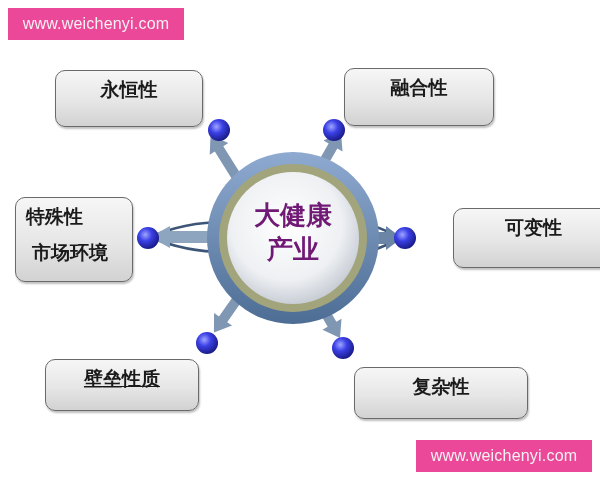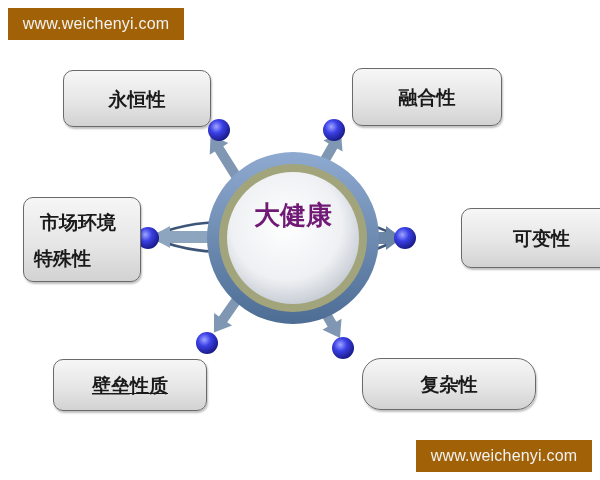--- a/index.html
+++ b/index.html
@@ -1,18 +1,18 @@
 <!DOCTYPE html>
 <html><head>
 <meta charset="utf-8">
 <style>
   html,body{margin:0;padding:0;}
   body{width:600px;height:480px;background:#ffffff;position:relative;overflow:hidden;font-family:"DejaVu Sans","Liberation Sans",sans-serif;}
-  .wm{position:absolute;background:#a16207;color:#f2f2f2;font-family:"Liberation Sans",sans-serif;font-size:16px;display:flex;align-items:center;justify-content:center;letter-spacing:0.2px;}
-  .box{position:absolute;border:1px solid #6a6a6a;border-radius:10px;background:linear-gradient(#f6f6f6 0%,#e6e6e6 55%,#d2d2d2 100%);box-shadow:1px 2px 2px rgba(0,0,0,0.25);display:flex;flex-direction:column;align-items:center;justify-content:center;color:#1a1a1a;font-size:19px;font-weight:bold;margin-left:8px;}
+  .wm{position:absolute;background:#ec4899;color:#f2f2f2;font-family:"Liberation Sans",sans-serif;font-size:16px;display:flex;align-items:center;justify-content:center;letter-spacing:0.2px;}
+  .box{position:absolute;border:1px solid #6a6a6a;border-radius:10px;background:linear-gradient(#f6f6f6 0%,#e6e6e6 55%,#d2d2d2 100%);box-shadow:1px 2px 2px rgba(0,0,0,0.25);display:flex;flex-direction:column;align-items:center;justify-content:flex-start;color:#1a1a1a;font-size:19px;font-weight:bold;}
   .box.left{align-items:flex-start;padding-left:10px;box-sizing:border-box;}
   .box .line{line-height:36px;}
   svg.diagram{position:absolute;left:0;top:0;}
   .center-text{position:absolute;left:220px;top:198px;width:146px;text-align:center;color:#701a75;font-weight:bold;font-size:26px;line-height:34px;}
 </style>
 </head>
 <body>
 
 <div class="wm" style="left:8px;top:8px;width:176px;height:32px;">www.weichenyi.com</div>
 <div class="wm" style="left:416px;top:440px;width:176px;height:32px;">www.weichenyi.com</div>
@@ -80,38 +80,39 @@
     <circle cx="334" cy="130" r="11" fill="url(#dotGrad)"></circle>
     <circle cx="148" cy="238" r="11" fill="url(#dotGrad)"></circle>
     <circle cx="405" cy="238" r="11" fill="url(#dotGrad)"></circle>
     <circle cx="207" cy="343" r="11" fill="url(#dotGrad)"></circle>
     <circle cx="343" cy="348" r="11" fill="url(#dotGrad)"></circle>
   </g>
 </svg>
 
 <div class="center-text">
   <div>大健康</div>
+  <div>产业</div>
 </div>
 
 <div class="box" style="left:55px;top:70px;width:146px;height:55px;">
   <div class="line">永恒性</div>
 </div>
 
 <div class="box" style="left:344px;top:68px;width:148px;height:56px;">
   <div class="line">融合性</div>
 </div>
 
 <div class="box left" style="left:15px;top:197px;width:118px;height:85px;">
+  <div class="line">特殊性</div>
   <div class="line" style="padding-left:6px;">市场环境</div>
-  <div class="line">特殊性</div>
 </div>
 
 <div class="box" style="left:453px;top:208px;width:159px;height:58px;">
   <div class="line">可变性</div>
 </div>
 
 <div class="box" style="left:45px;top:359px;width:152px;height:50px;text-decoration:underline;">
   <div class="line">壁垒性质</div>
 </div>
 
-<div class="box" style="left:354px;top:358px;width:172px;height:50px;border-radius:19px;">
+<div class="box" style="left:354px;top:367px;width:172px;height:50px;">
   <div class="line">复杂性</div>
 </div>
 
 </body></html>

